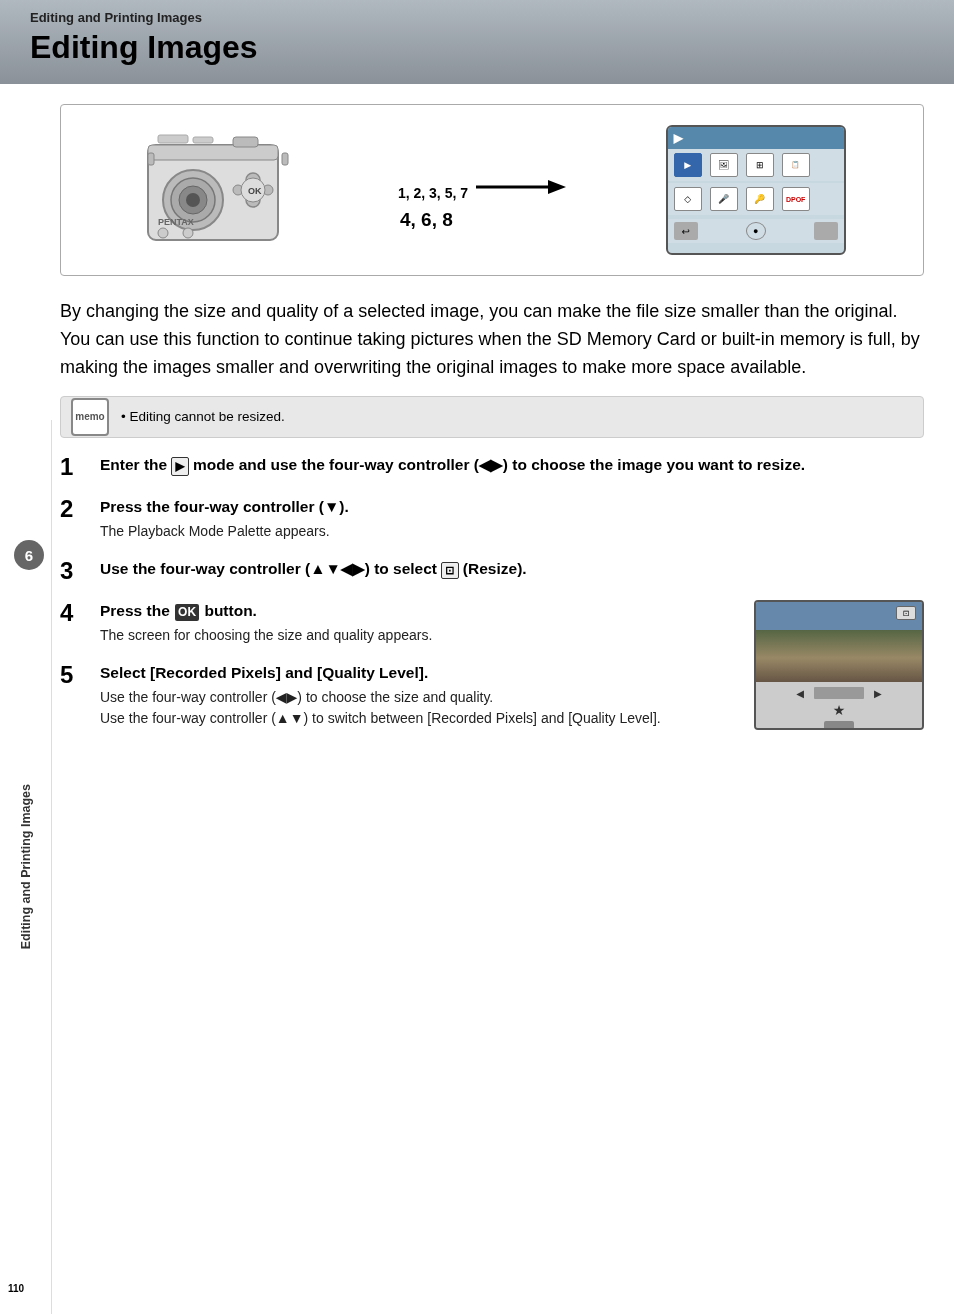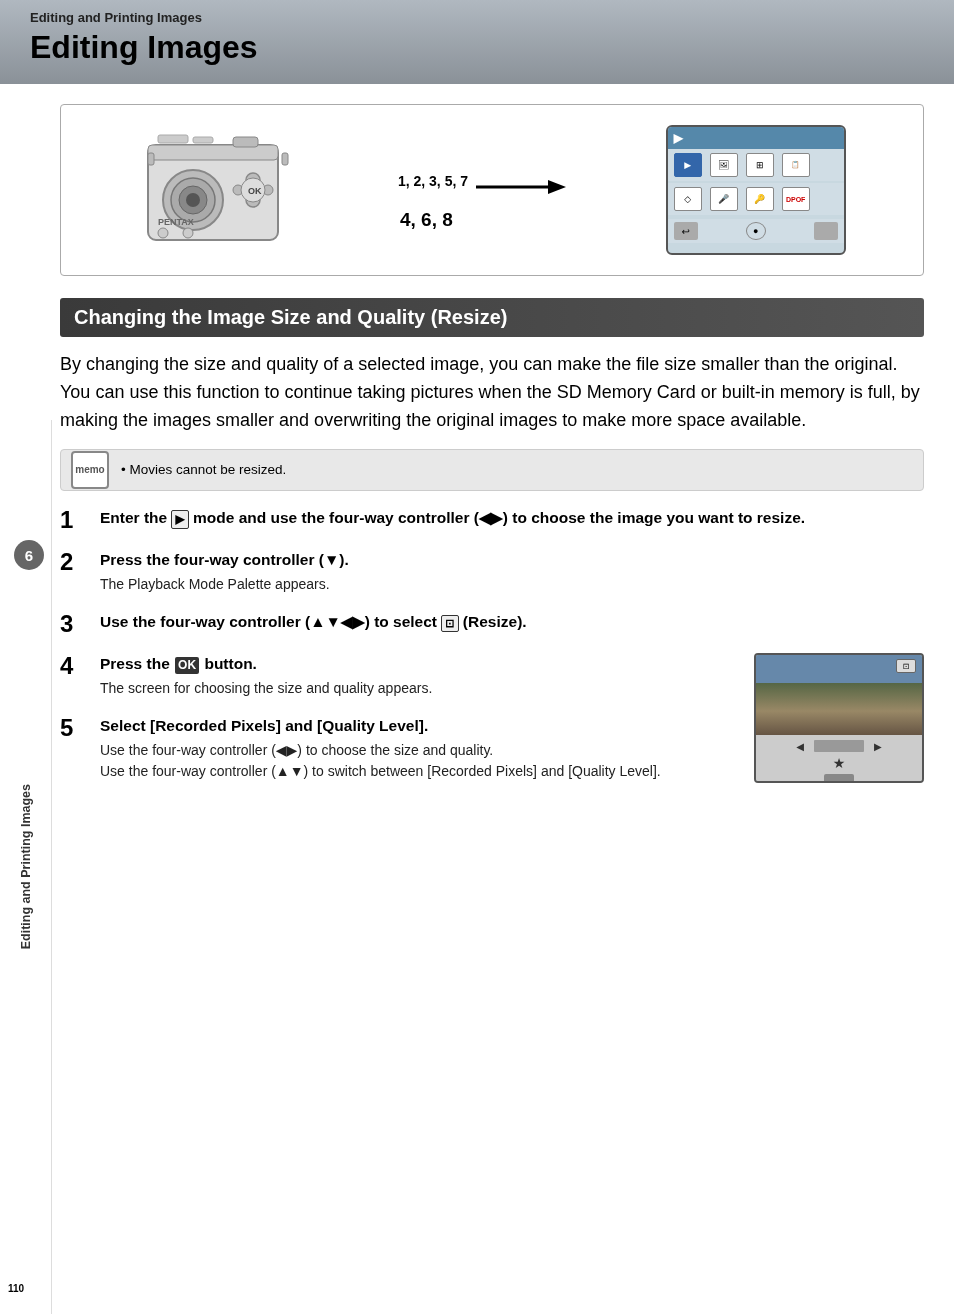--- a/index.html
+++ b/index.html
@@ -341,21 +341,21 @@
         <text x="110" y="69" font-size="9" font-weight="bold" fill="#444">OK</text>
 
         <rect x="95" y="12" width="25" height="10" rx="3" fill="#bbb" stroke="#888" stroke-width="1"></rect>
 
         <rect x="10" y="28" width="6" height="12" rx="2" fill="#bbb" stroke="#888" stroke-width="1"></rect>
         <rect x="144" y="28" width="6" height="12" rx="2" fill="#bbb" stroke="#888" stroke-width="1"></rect>
       </svg>
     </div>
 
     <div style="display:flex; flex-direction:column; align-items:flex-start; margin:0 5px;">
-      <div style="display:flex; align-items:flex-start; margin-bottom:8px;margin-top:24px;">
+      <div style="display:flex; align-items:flex-end; margin-bottom:8px;margin-top:24px;">
         <span style="font-size:14px; font-weight:bold; margin-right:8px;">1, 2, 3, 5, 7</span>
         <svg width="90" height="28" viewBox="0 0 90 28">
           <line x1="0" y1="14" x2="72" y2="14" stroke="#000" stroke-width="3"></line>
           <polygon points="72,7 90,14 72,21" fill="#000"></polygon>
         </svg>
       </div>
       <div style="font-size:19px; font-weight:bold; margin-left:2px;">4, 6, 8</div>
     </div>
 
     <div class="screen-illus">
@@ -379,27 +379,26 @@
       </div>
 
       <div style="background:#d0dde5; padding:3px 6px; display:flex; justify-content:space-between; align-items:center; margin-top:4px;">
         <div style="width:24px; height:18px; background:#aaa; border-radius:2px; display:flex; align-items:center; justify-content:center; font-size:10px;">↩</div>
         <div style="width:20px; height:18px; border: 1.5px solid #888; border-radius:50%; display:flex; align-items:center; justify-content:center; font-size:9px;">●</div>
         <div style="width:24px; height:18px; background:#aaa; border-radius:2px;"></div>
       </div>
     </div>
   </div>
 
-  <div class="section-header">Changing the Image Size and Quality (Resize)</div>
 
   <p class="body-text">By changing the size and quality of a selected image, you can make the file size smaller than the original. You can use this function to continue taking pictures when the SD Memory Card or built-in memory is full, by making the images smaller and overwriting the original images to make more space available.</p>
 
   <div class="memo-box">
     <div class="memo-icon">memo</div>
-    <div>• <span>Movies cannot be resized.</span></div>
+    <div>• <span>Editing cannot be resized.</span></div>
   </div>
 
   <div class="steps-container">
 
     <div class="step">
       <div class="step-number">1</div>
       <div class="step-content">
         <div class="step-title">
           Enter the <span style="display:inline-block; border:1.5px solid #333; border-radius:2px; padding:0 3px; font-size:12px; background:#eee;">▶</span> mode and use the four-way controller (◀▶) to choose the image you want to resize.
         </div>

